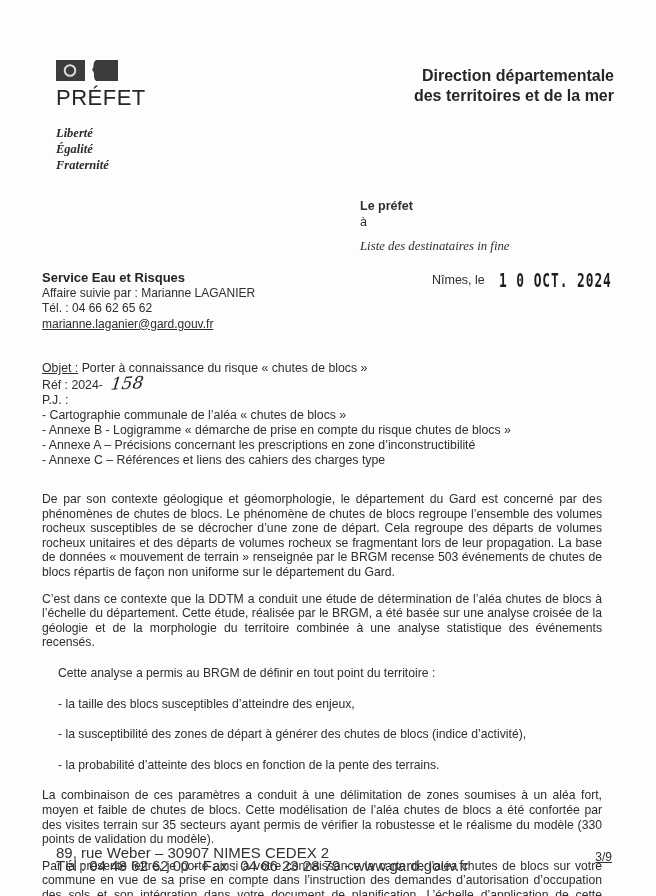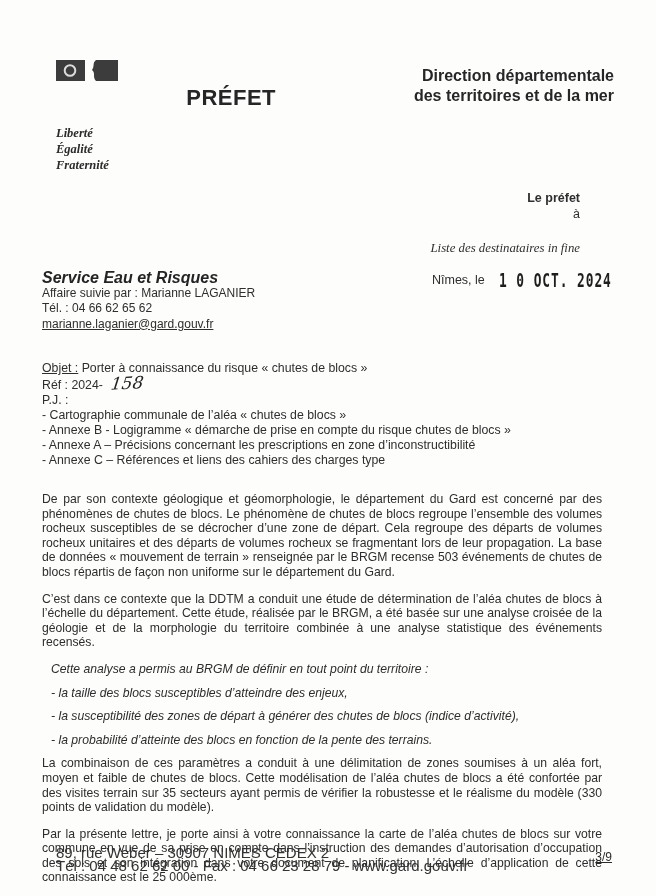--- a/index.html
+++ b/index.html
@@ -12,33 +12,33 @@
     position:relative;
     width:656px;height:896px;
     margin:0 auto;
     background:#fdfdfc;
     color:#2e2e2e;
     overflow:hidden;
   }
   
   .logo-block{position:absolute;left:56px;top:60px;width:220px;}
   .marianne{display:block;margin-bottom:4px;}
-  .wordmark{font-size:22px;font-weight:700;letter-spacing:.5px;line-height:23px;color:#262626;text-align:right;}
+  .wordmark{font-size:22px;font-weight:400;letter-spacing:.5px;line-height:23px;color:#262626;}
   .motto{margin-top:16px;font-family:"Liberation Serif", serif;font-style:italic;font-weight:700;font-size:12.5px;line-height:16px;color:#2b2b2b;}
   .direction{
     position:absolute;right:42px;top:66px;width:260px;
     text-align:right;font-weight:700;font-size:16px;line-height:20px;color:#262626;
   }
   
-  .recipient{position:absolute;left:360px;top:190px;width:220px;text-align:right;font-size:12.5px;line-height:16px;}
+  .recipient{position:absolute;left:360px;top:198px;width:220px;text-align:left;font-size:12.5px;line-height:16px;}
   .recipient .r1{font-weight:700;}
-  .recipient .r3{font-style:italic;font-family:"Liberation Serif", serif;font-size:12.8px;margin-top:18px;}
+  .recipient .r3{font-style:italic;font-family:"Liberation Serif", serif;font-size:12.8px;margin-top:8px;}
   
   .sender{position:absolute;left:42px;top:270px;font-size:12px;line-height:15.5px;}
-  .sender .service{font-size:16px;font-weight:700;color:#242424;font-style:italic;}
+  .sender .service{font-size:13px;font-weight:700;color:#242424;}
   .sender .email{text-decoration:underline;}
   
   .dateline{position:absolute;left:432px;top:270px;white-space:nowrap;}
   .dateline .place{font-size:12.5px;vertical-align:middle;}
   .date-stamp{
     display:inline-block;margin-left:10px;
     font-family:"DejaVu Sans Mono", monospace;
     font-weight:700;font-size:14px;letter-spacing:1px;color:#1e1e1e;
     transform:scale(.92,1.35);transform-origin:left center;vertical-align:middle;
   }
@@ -46,21 +46,21 @@
   .subject{position:absolute;left:42px;top:361px;width:576px;font-size:12.3px;line-height:15px;}
   .subject .lbl{text-decoration:underline;}
   .handwritten{
     display:inline-block;margin-left:8px;
     font-family:"DejaVu Serif", serif;font-style:italic;font-size:17px;
     transform:skewX(-10deg) rotate(-3deg);color:#222;
   }
   
   .body-text{position:absolute;left:42px;top:492px;width:576px;font-size:12.2px;line-height:14.6px;text-align:justify;color:#2d2d2d;}
   .body-text p{margin:0 16px 12px 0;}
-  .body-text .tight{margin:9px;font-style:italic;}
+  .body-text .tight{margin:16px;}
   
   .footer{position:absolute;left:56px;top:847px;font-size:15px;line-height:12.5px;color:#333;}
   .page-number{position:absolute;right:44px;top:850px;font-size:12px;text-decoration:underline;color:#2b2b2b;}
 </style>
 </head>
 <body>
 
 <div class="page">
 
   <div class="logo-block">

